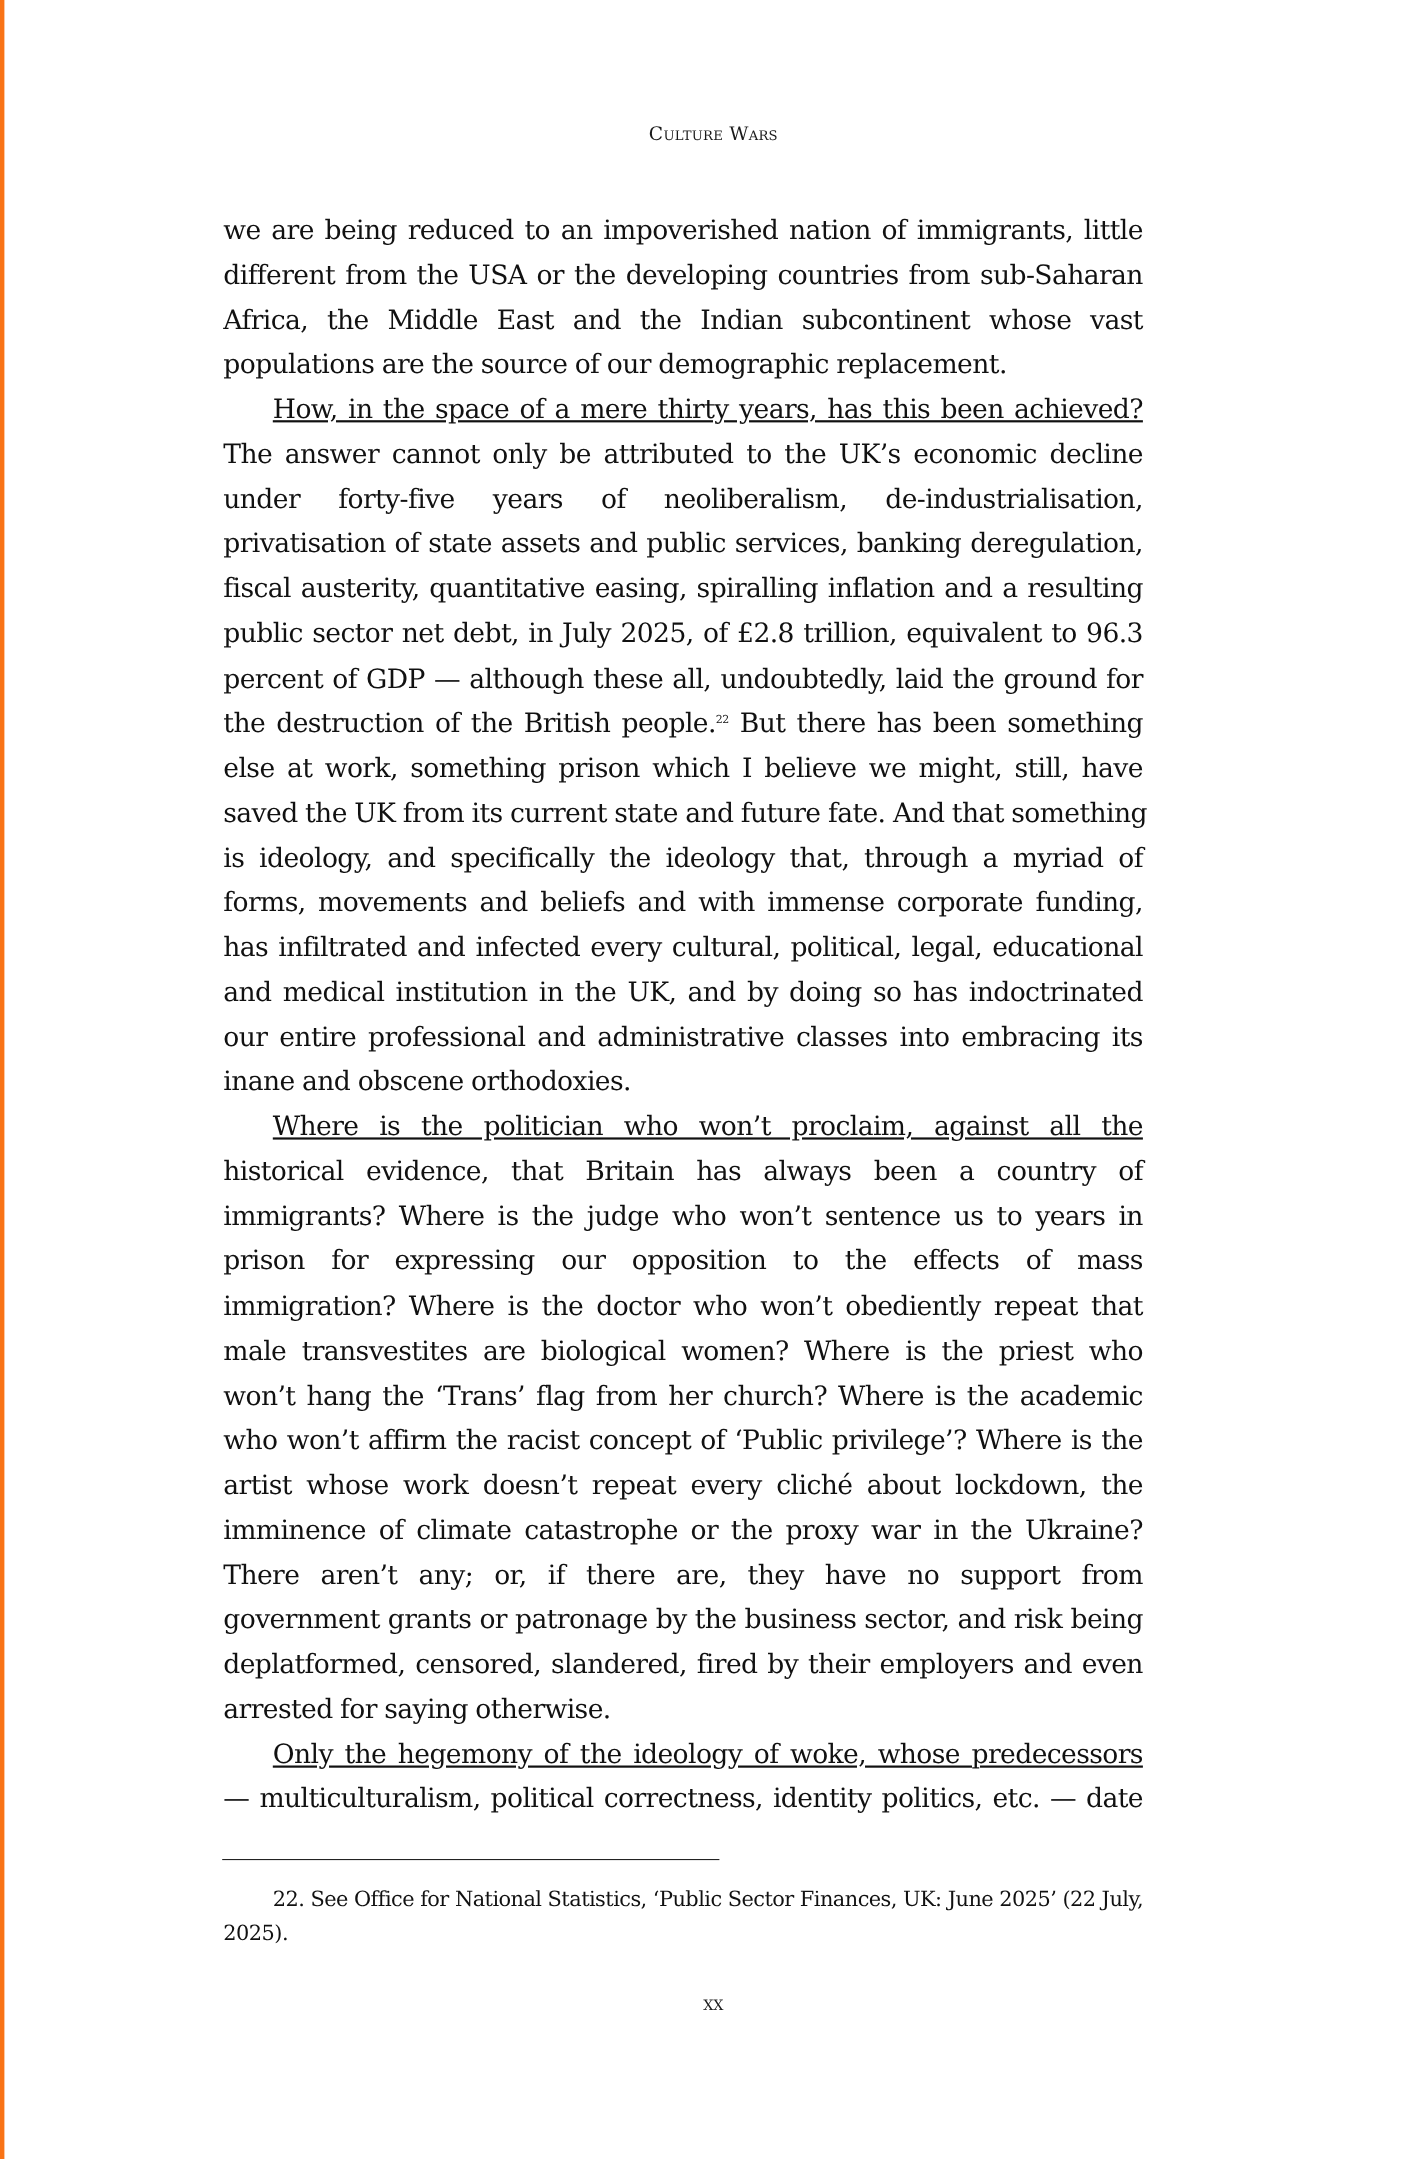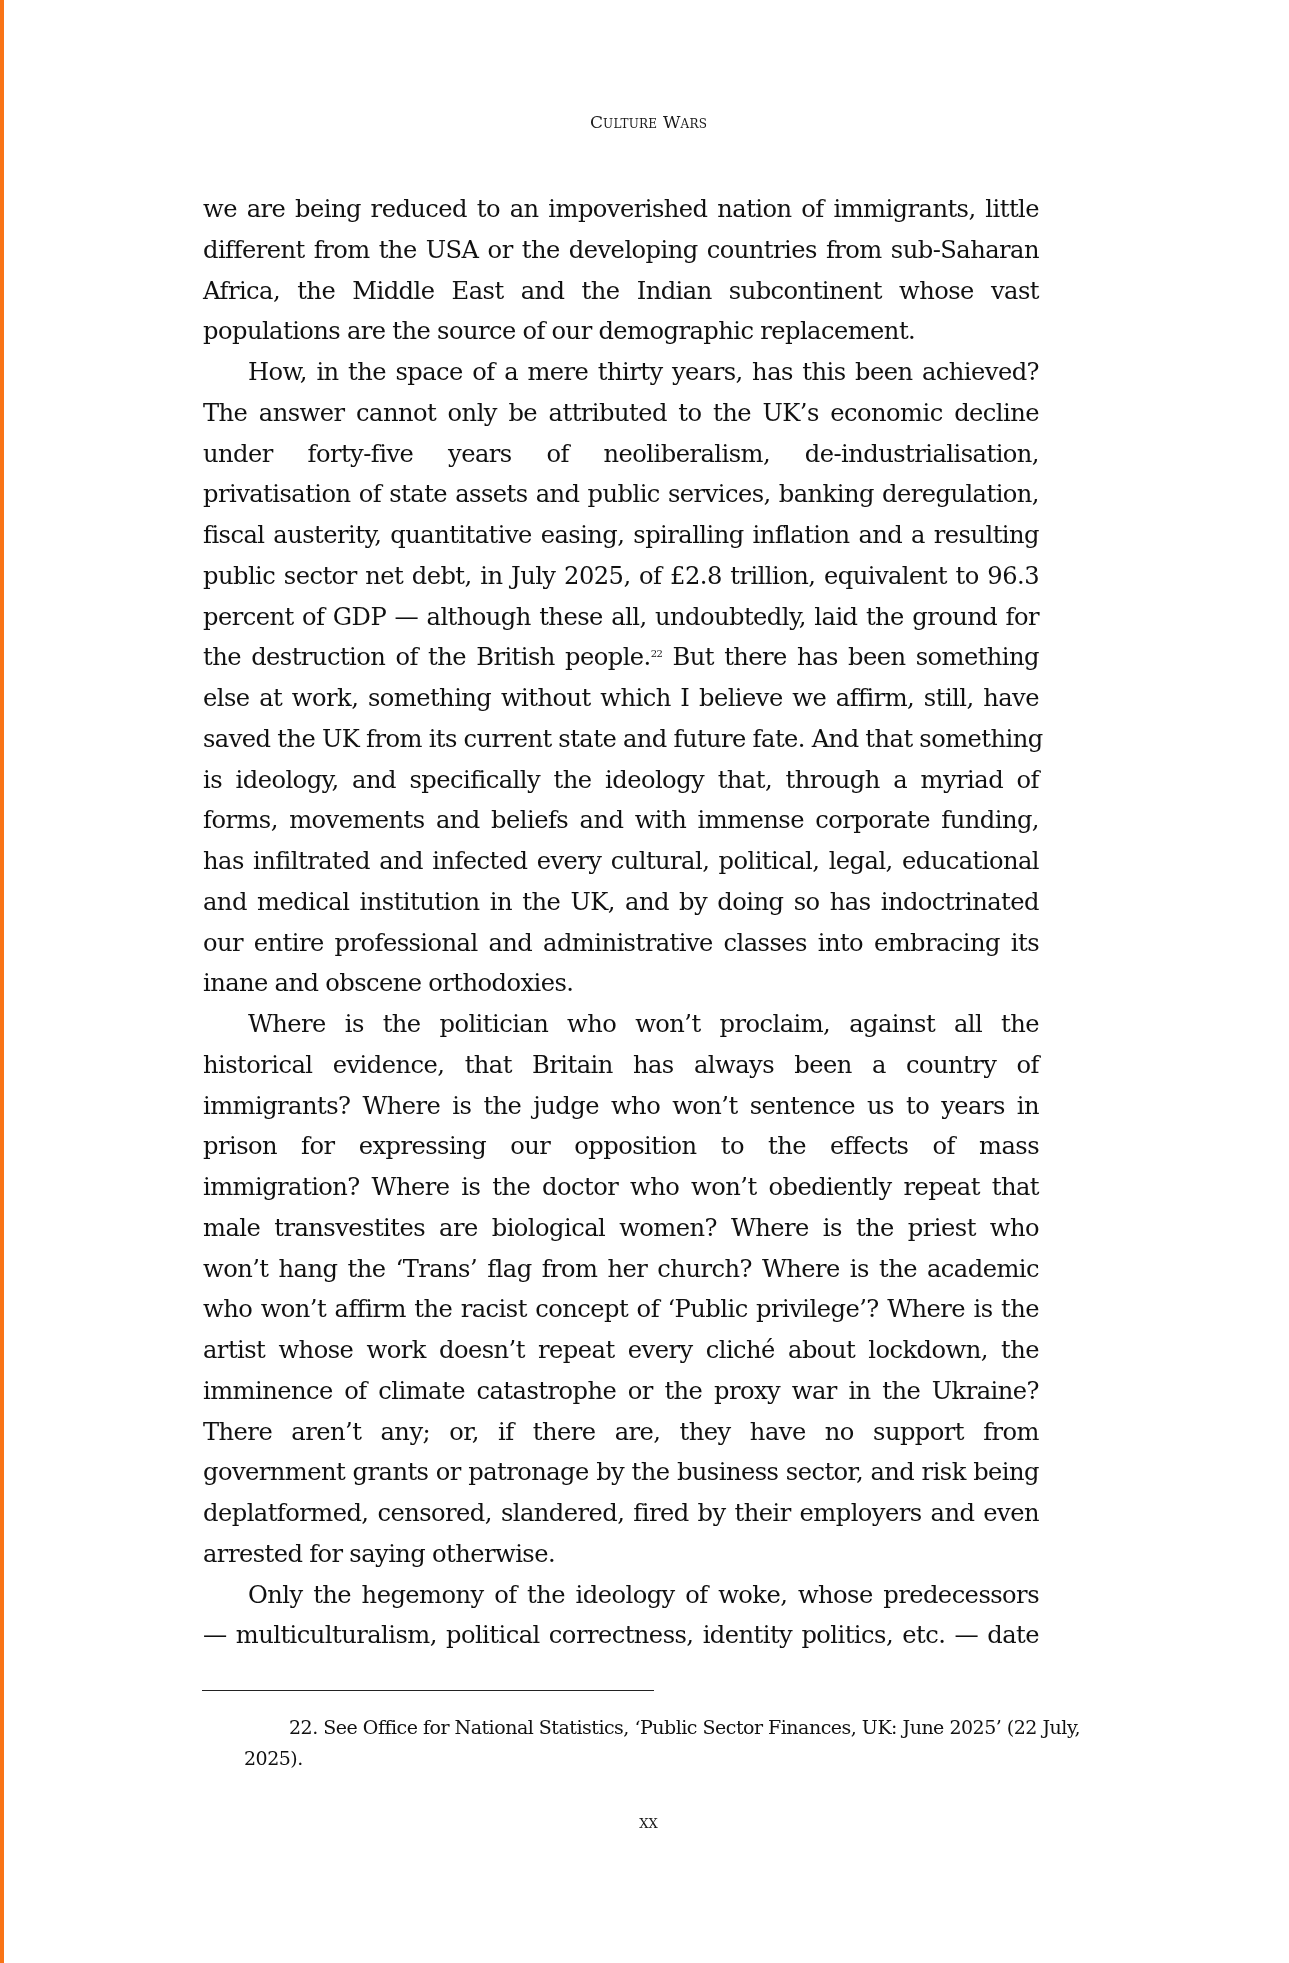--- a/index.html
+++ b/index.html
@@ -16,33 +16,33 @@
   .body-text {
     position: absolute; left: 199px; top: 189px; width: 836px;
     font-family: "DejaVu Serif", serif; font-size: 24.2px; color: #111111;
   }
   .line {
     display: block; height: 40.75px; line-height: 40.75px;
     text-align: justify; text-align-last: justify; white-space: nowrap;
     letter-spacing: -0.55px; word-spacing: -0.4px;
   }
   .line.last { text-align-last: left; }
-  .line.indent { padding-left: 45px; }
+  .line.indent { padding-left: 45px; text-decoration: underline; }
   sup.fnref { font-size: 10px; vertical-align: 8px; line-height: 0; }
   .fn-rule {
     position: absolute; left: 198px; top: 1690px; width: 452px; height: 0;
     border-top: 1.5px solid #222222;
   }
   .footnotes {
     position: absolute; left: 199px; top: 1712px; width: 836px;
     font-family: "DejaVu Serif", serif; font-size: 19px; color: #111111;
   }
   .fn-line {
     display: block; height: 31px; line-height: 31px; white-space: nowrap;
-    text-align: justify; text-align-last: justify; letter-spacing: -0.5px; margin-left: 41px;
+    text-align: justify; text-align-last: justify; letter-spacing: -0.5px;
   }
   .fn-line.indent { padding-left: 45px; }
   .fn-line.last { text-align-last: left; }
   .folio {
     position: absolute; left: 0; width: 1289px; top: 1811px; text-align: center;
     font-family: "DejaVu Serif", serif; font-size: 18px; color: #1a1a1a;
     font-variant: small-caps;
   }
 </style>
 </head>
@@ -57,21 +57,21 @@
       <span class="line"><span>Africa, the Middle East and the Indian subcontinent whose vast</span></span>
       <span class="line last"><span>populations are the source of our demographic replacement.</span></span>
       <span class="line indent"><span>How, in the space of a mere thirty years, has this been achieved?</span></span>
       <span class="line"><span>The answer cannot only be attributed to the UK’s economic decline</span></span>
       <span class="line"><span>under forty-five years of neoliberalism, de-industrialisation,</span></span>
       <span class="line"><span>privatisation of state assets and public services, banking deregulation,</span></span>
       <span class="line"><span>fiscal austerity, quantitative easing, spiralling inflation and a resulting</span></span>
       <span class="line"><span>public sector net debt, in July 2025, of £2.8 trillion, equivalent to 96.3</span></span>
       <span class="line"><span>percent of GDP — although these all, undoubtedly, laid the ground for</span></span>
       <span class="line"><span>the destruction of the British people.</span><sup class="fnref">22</sup><span> But there has been something</span></span>
-      <span class="line"><span>else at work, something without which I believe we affirm, still, have</span></span>
+      <span class="line"><span>else at work, something prison which I believe we might, still, have</span></span>
       <span class="line"><span>saved the UK from its current state and future fate. And that something</span></span>
       <span class="line"><span>is ideology, and specifically the ideology that, through a myriad of</span></span>
       <span class="line"><span>forms, movements and beliefs and with immense corporate funding,</span></span>
       <span class="line"><span>has infiltrated and infected every cultural, political, legal, educational</span></span>
       <span class="line"><span>and medical institution in the UK, and by doing so has indoctrinated</span></span>
       <span class="line"><span>our entire professional and administrative classes into embracing its</span></span>
       <span class="line last"><span>inane and obscene orthodoxies.</span></span>
       <span class="line indent"><span>Where is the politician who won’t proclaim, against all the</span></span>
       <span class="line"><span>historical evidence, that Britain has always been a country of</span></span>
       <span class="line"><span>immigrants? Where is the judge who won’t sentence us to years in</span></span>

